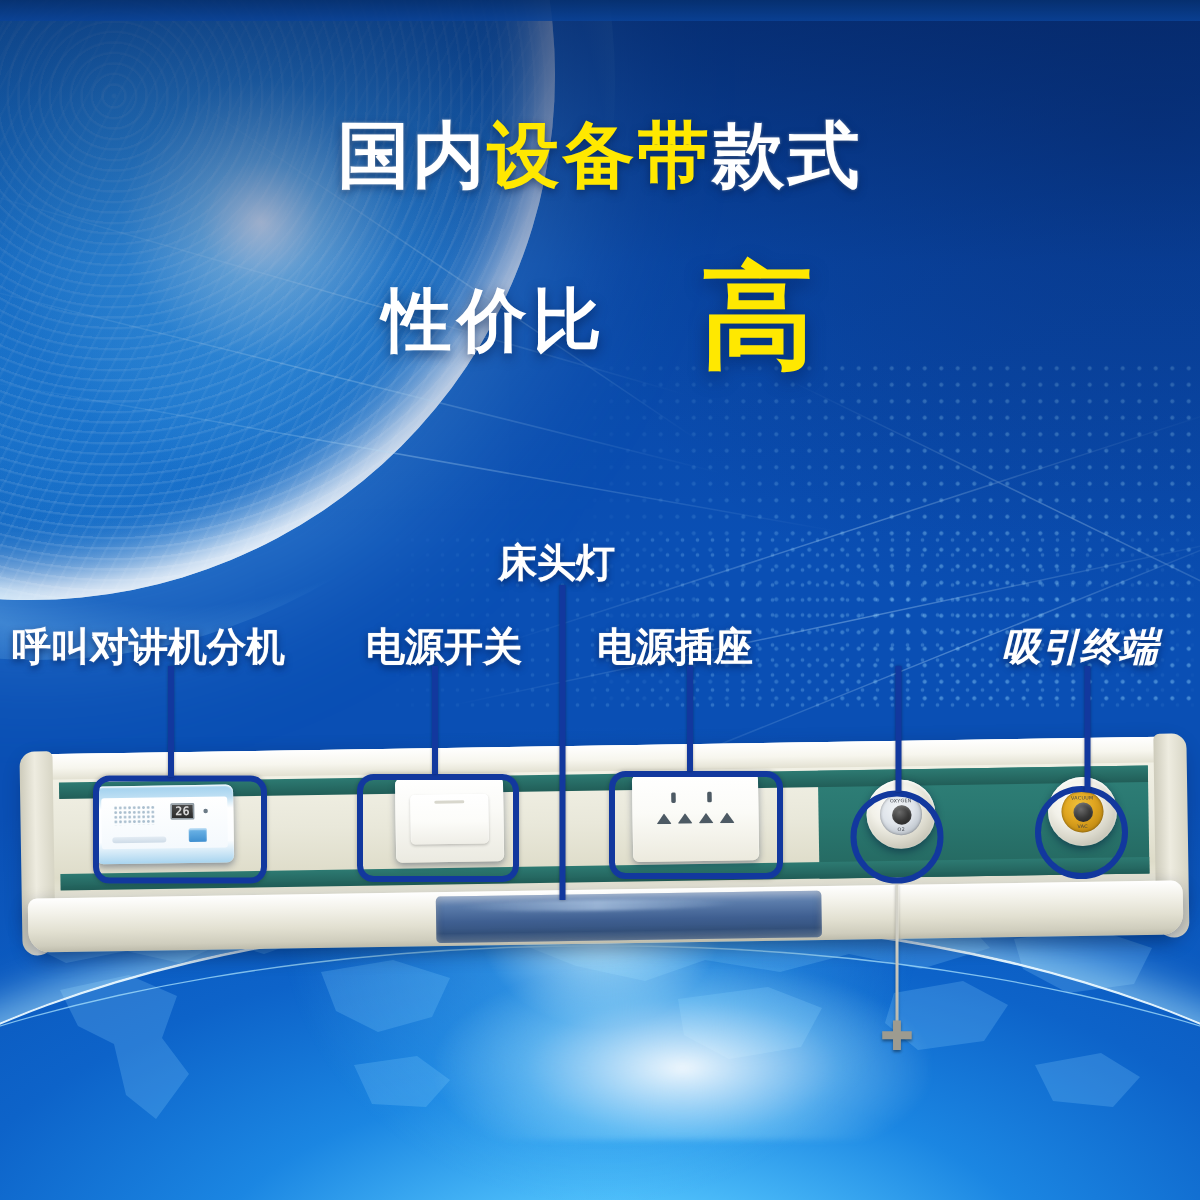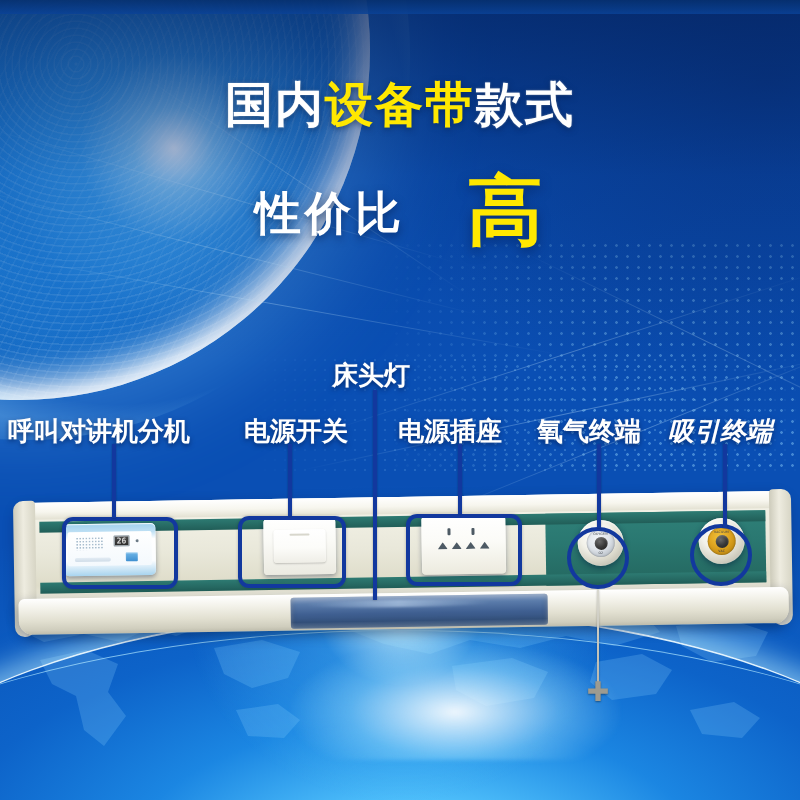--- a/index.html
+++ b/index.html
@@ -460,19 +460,18 @@
 
   <div class="callouts" id="callouts">
       <div class="callout-label" style="left: 8px; top: 414px;">呼叫对讲机分机</div>
       <div class="leader" style="left: 112px; top: 444px; height: 74px; background: rgb(18, 56, 158);"></div>
       <div class="callout-label" style="left: 244px; top: 414px;">电源开关</div>
       <div class="leader" style="left: 288px; top: 444px; height: 72px; background: rgb(18, 56, 158);"></div>
       <div class="callout-label" style="left: 332px; top: 358px;">床头灯</div>
       <div class="leader" style="left: 373px; top: 390px; height: 210px; background: rgb(18, 56, 158);"></div>
       <div class="callout-label" style="left: 398px; top: 414px;">电源插座</div>
       <div class="leader" style="left: 458px; top: 444px; height: 70px; background: rgb(18, 56, 158);"></div>
-      <div class="callout-label" style="left: 537px; top: 414px;">氧气终端</div>
       <div class="leader" style="left: 597px; top: 444px; height: 84px; background: rgb(18, 56, 158);"></div>
       <div class="callout-label" style="left: 668px; top: 414px; font-style: italic;">吸引终端</div>
       <div class="leader" style="left: 723px; top: 444px; height: 84px; background: rgb(18, 56, 158);"></div>
     </div>
 
 </div>
 
 </body></html>

